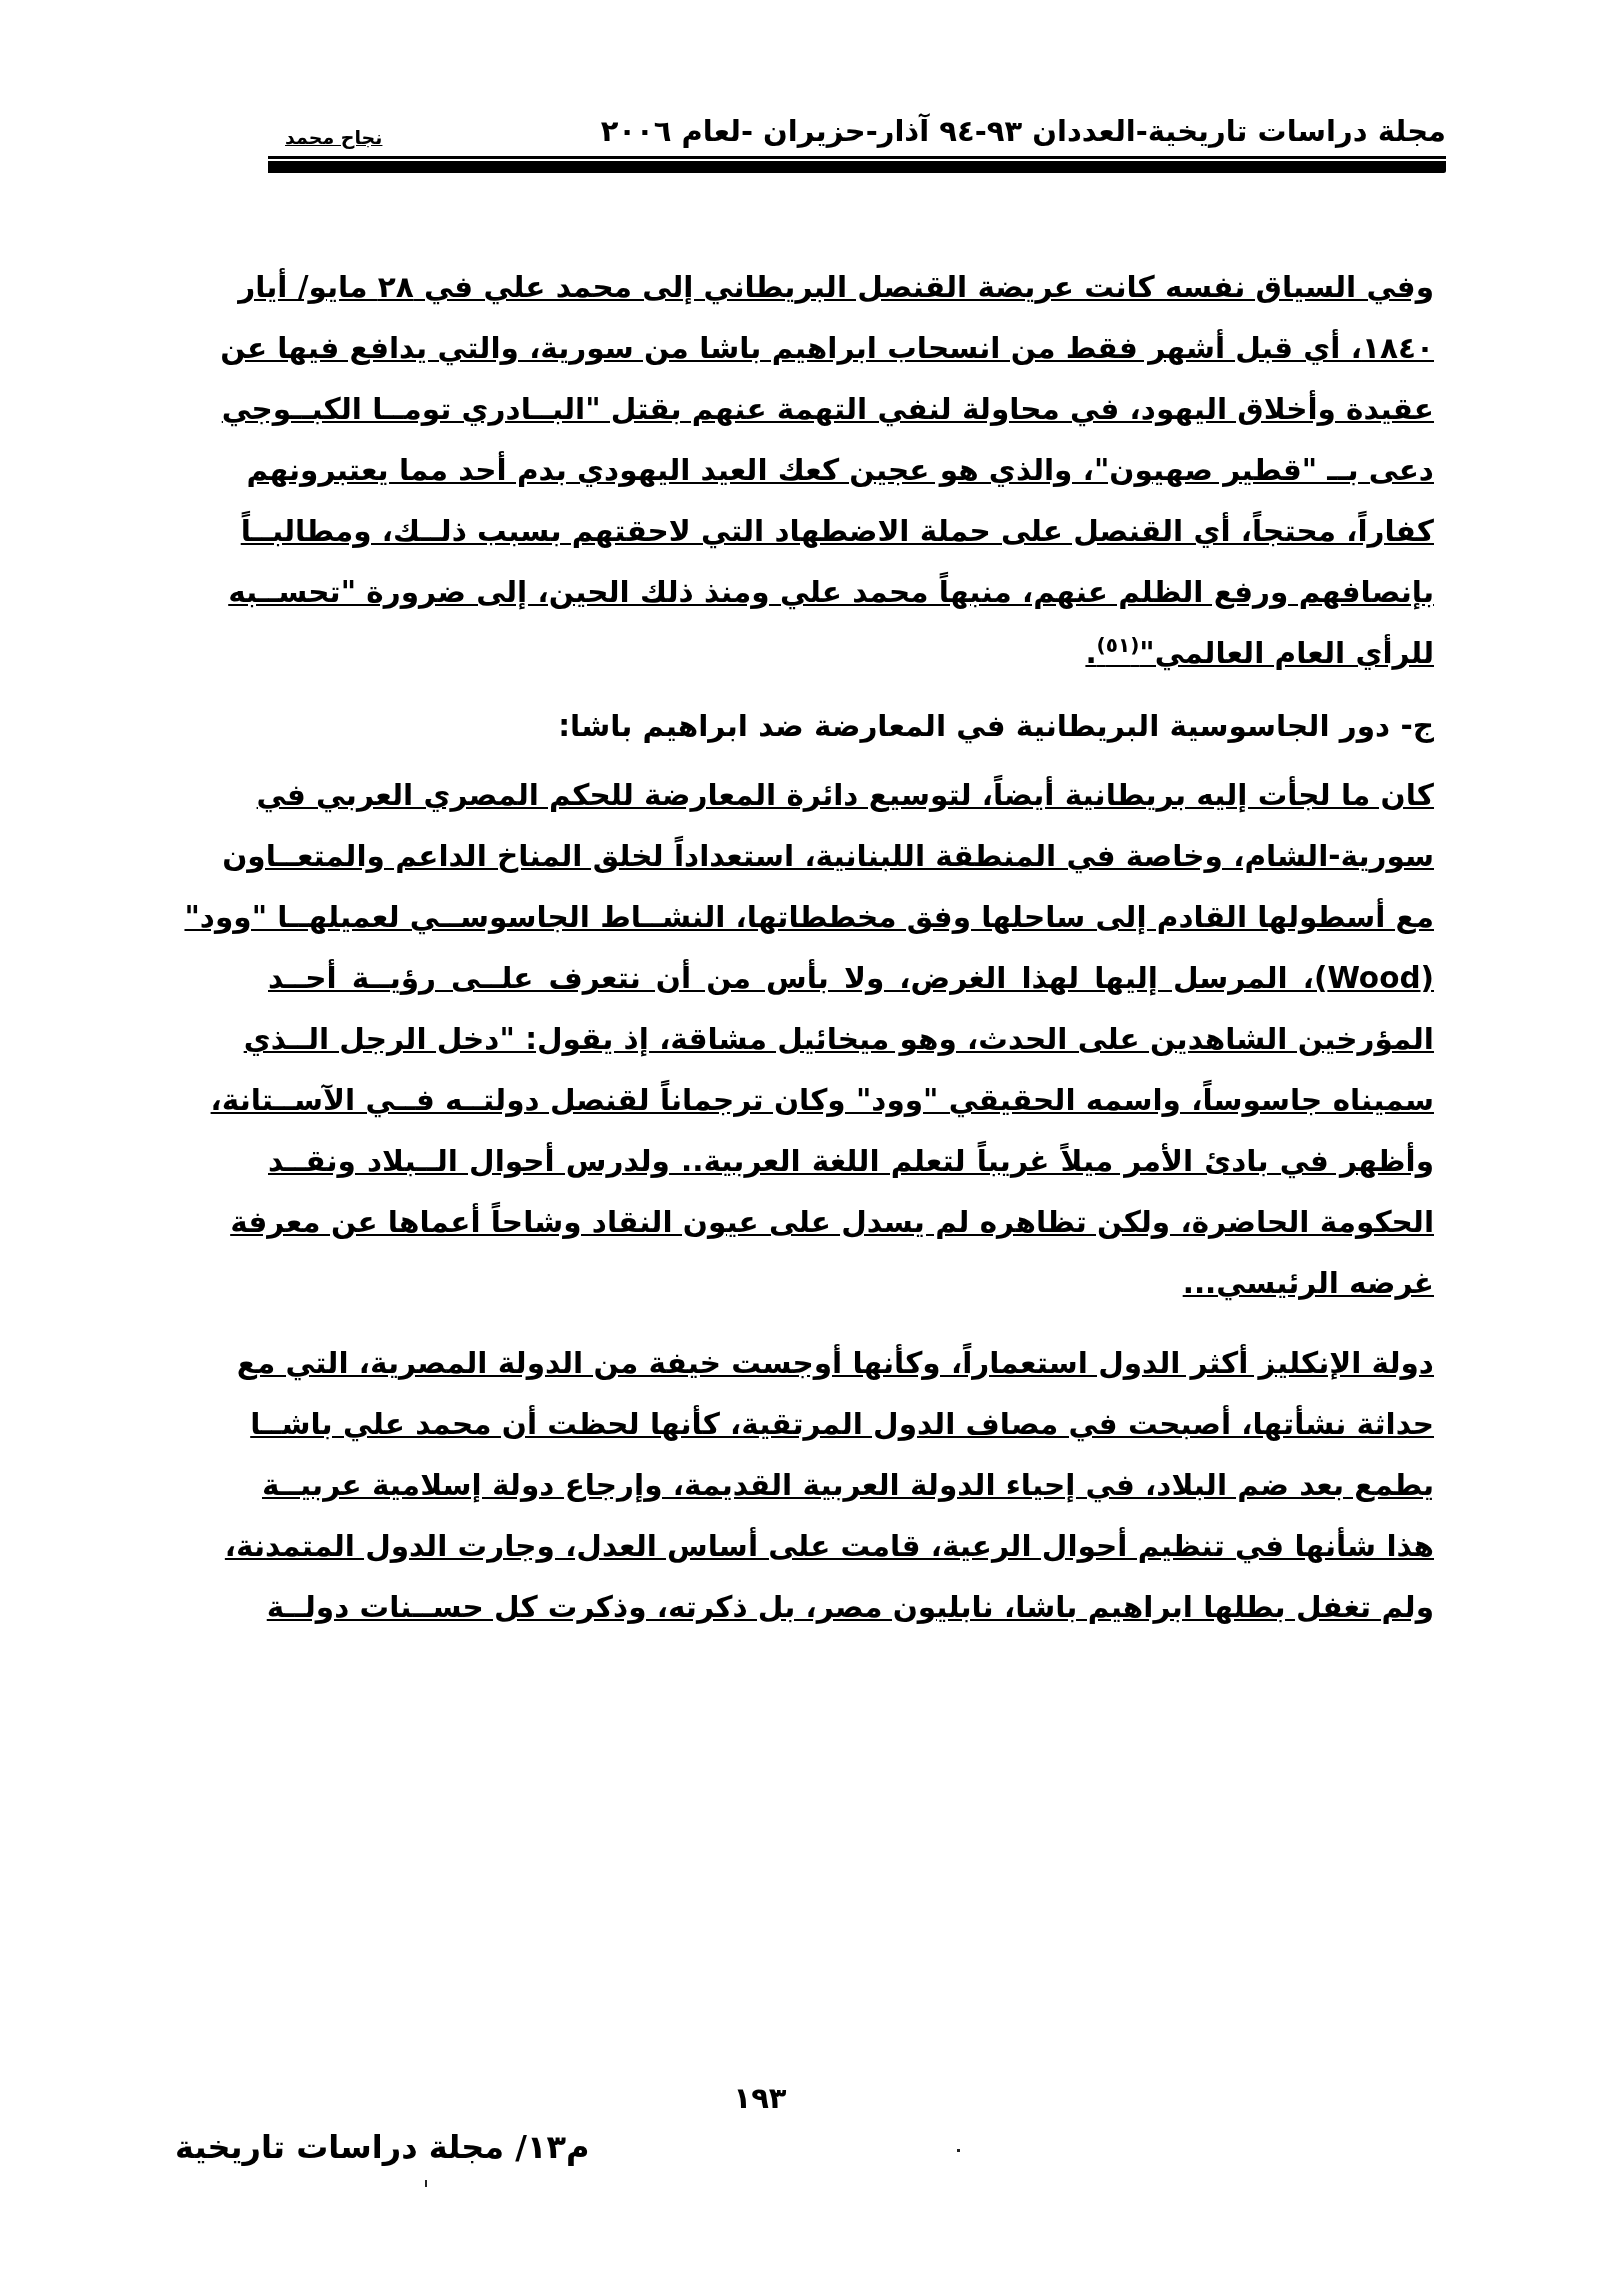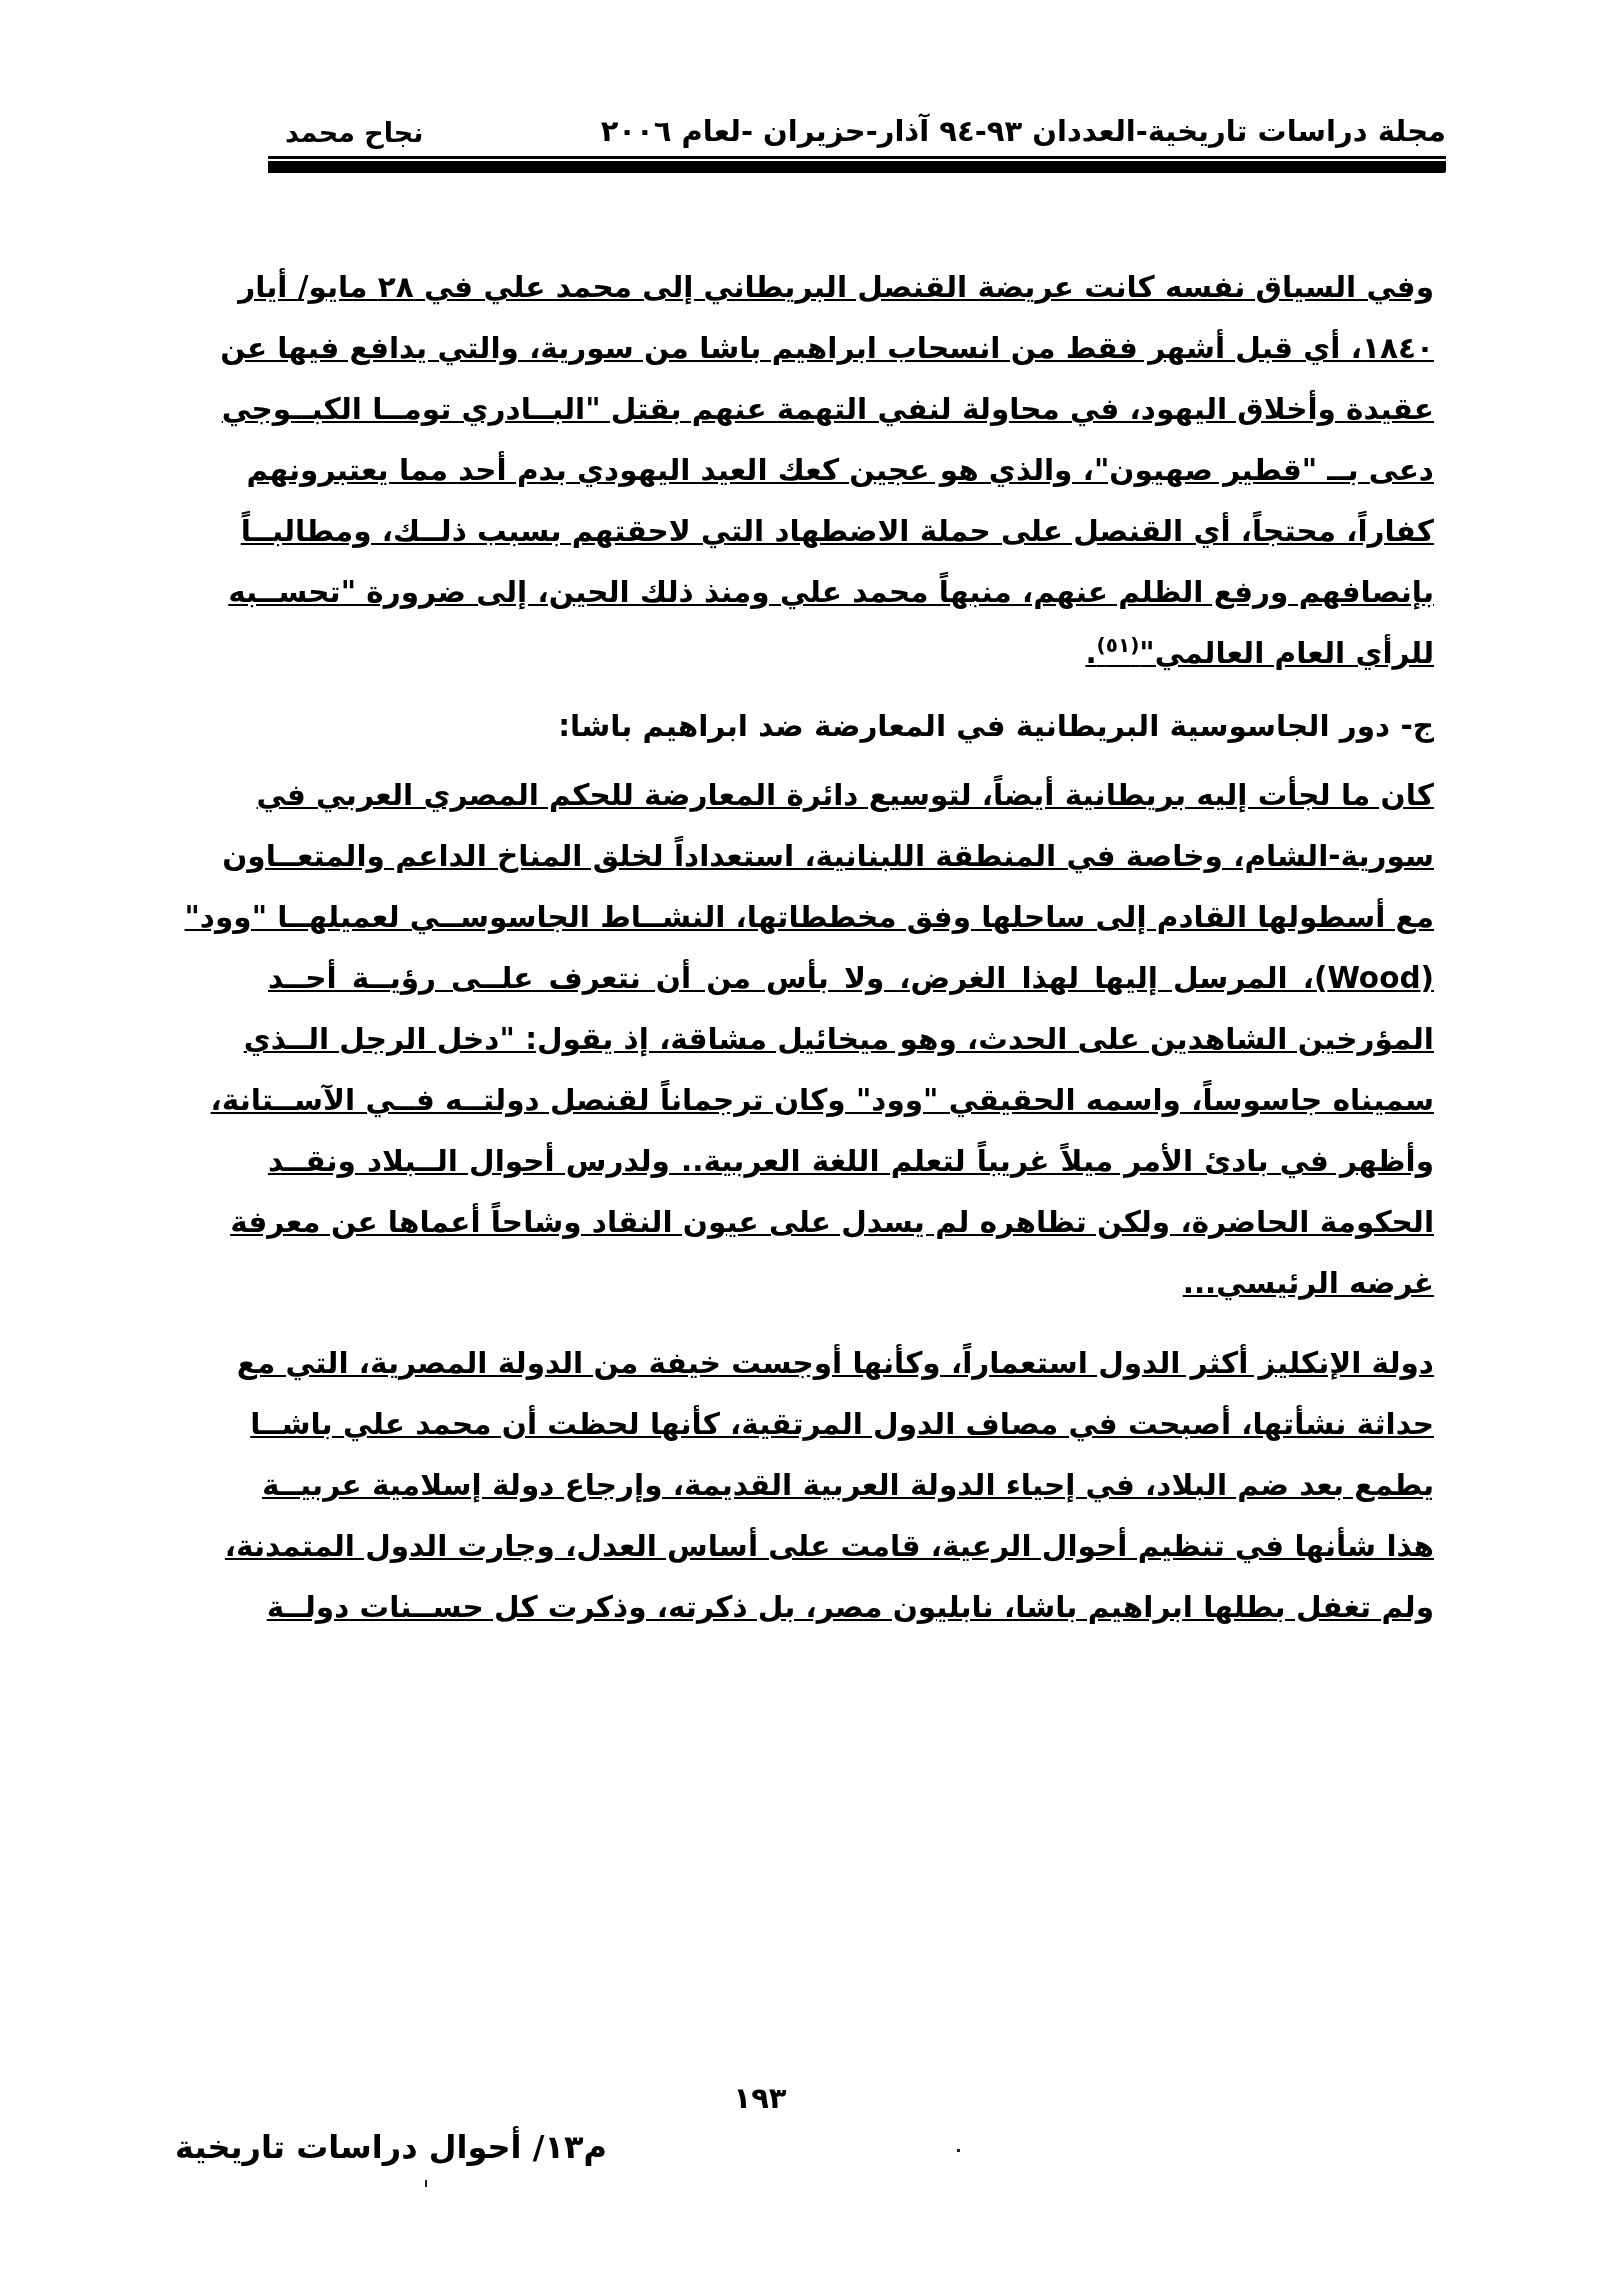--- a/index.html
+++ b/index.html
@@ -35,24 +35,25 @@
       align-items: flex-end;
       direction: rtl;
     }
     .header-journal {
       font-size: 29px;
       font-weight: bold;
       letter-spacing: -0.4px;
       white-space: nowrap;
     }
     .header-author {
-      font-size: 27px;
+      font-size: 19px;
       font-weight: bold;
       white-space: nowrap;
       margin-left: 17px;
+      text-decoration: underline;
     }
     .header-rule-thin {
       position: absolute;
       top: 156px;
       left: 268px;
       width: 1178px;
       height: 2.5px;
       background: #000;
     }
     .header-rule-thick {
@@ -178,18 +179,18 @@
       <span class="line">دولة الإنكليز أكثر الدول استعماراً، وكأنها أوجست خيفة من الدولة المصرية، التي مع</span>
       <span class="line">حداثة نشأتها، أصبحت في مصاف الدول المرتقية، كأنها لحظت أن محمد علي باشــا</span>
       <span class="line">يطمع بعد ضم البلاد، في إحياء الدولة العربية القديمة، وإرجاع دولة إسلامية عربيــة</span>
       <span class="line">هذا شأنها في تنظيم أحوال الرعية، قامت على أساس العدل، وجارت الدول المتمدنة،</span>
       <span class="line">ولم تغفل بطلها ابراهيم باشا، نابليون مصر، بل ذكرته، وذكرت كل حســنات دولــة</span>
     </p>
   </div>
 
   <div class="page-number">١٩٣</div>
 
-  <div class="footer-journal">م١٣/ أحوال دراسات تاريخية</div>
+  <div class="footer-journal">م١٣/ مجلة دراسات تاريخية</div>
 
   <div class="speck" style="left:425px; top:2180px; height:6.7px; width:1.7px;"></div>
   <div class="speck" style="left:957px; top:2149px;"></div>
 </div>
 
 
 </body></html>

